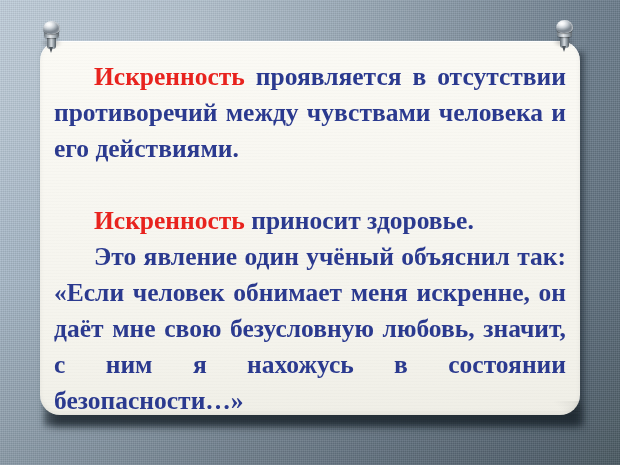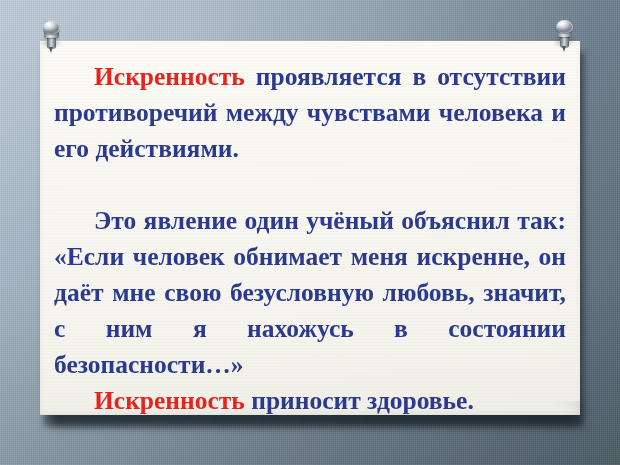--- a/index.html
+++ b/index.html
@@ -95,20 +95,21 @@
       linear-gradient(177deg,
         #fbfaf5 0%,
         #f7f6f0 45%,
         #f4f3ec 78%,
         #efeee6 100%);
     box-shadow:
       0 1px 0 rgba(255,255,255,0.9) inset,
       0 -2px 5px rgba(0,0,0,0.06) inset;
     box-sizing: border-box;
     padding: 18px 14px 10px 14px;
+    border-radius: 20px;
   }
   
   #sheet::before {
     content: "";
     position: absolute;
     inset: 0;
     background-image:
       repeating-linear-gradient(0deg,
         rgba(0,0,0,0.012) 0px,
         rgba(0,0,0,0.012) 1px,
@@ -247,23 +248,23 @@
   <div class="sheet-shadow"></div>
   <div class="sheet-shadow foot"></div>
 
   <div id="sheet">
     <div class="body-text">
 
       <p class="para indent"><span class="kw">Искренность</span><span> проявляется в отсутствии противоречий между чувствами человека и его действиями.</span></p>
 
       <div class="spacer"></div>
 
+      <p class="para indent"><span class="kw">Искренность</span><span> приносит здоровье.</span></p>
+
       <p class="para indent last-left"><span>Это явление один учёный объяснил так: «Если человек обнимает меня искренне, он даёт мне свою безусловную любовь, значит, с ним я нахожусь в состоянии безопасности…»</span></p>
-
-      <p class="para indent"><span class="kw">Искренность</span><span> приносит здоровье.</span></p>
 
     </div>
   </div>
 
   <div class="pin pin-left">
     <div class="pin-shadow"></div>
     <div class="shaft"></div>
     <div class="tip"></div>
     <div class="collar"></div>
     <div class="head"></div>

